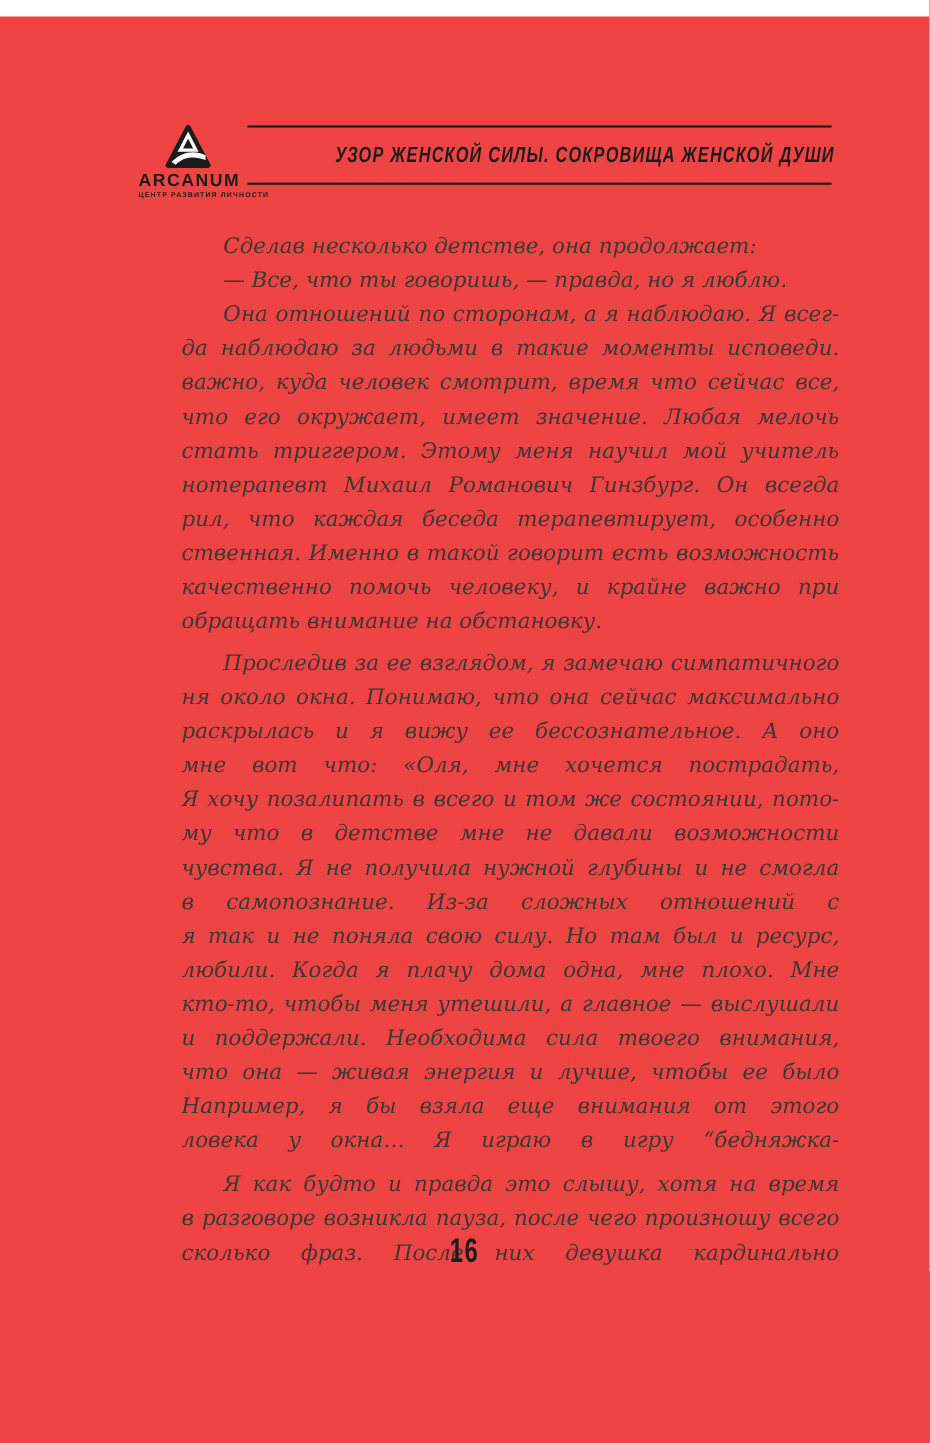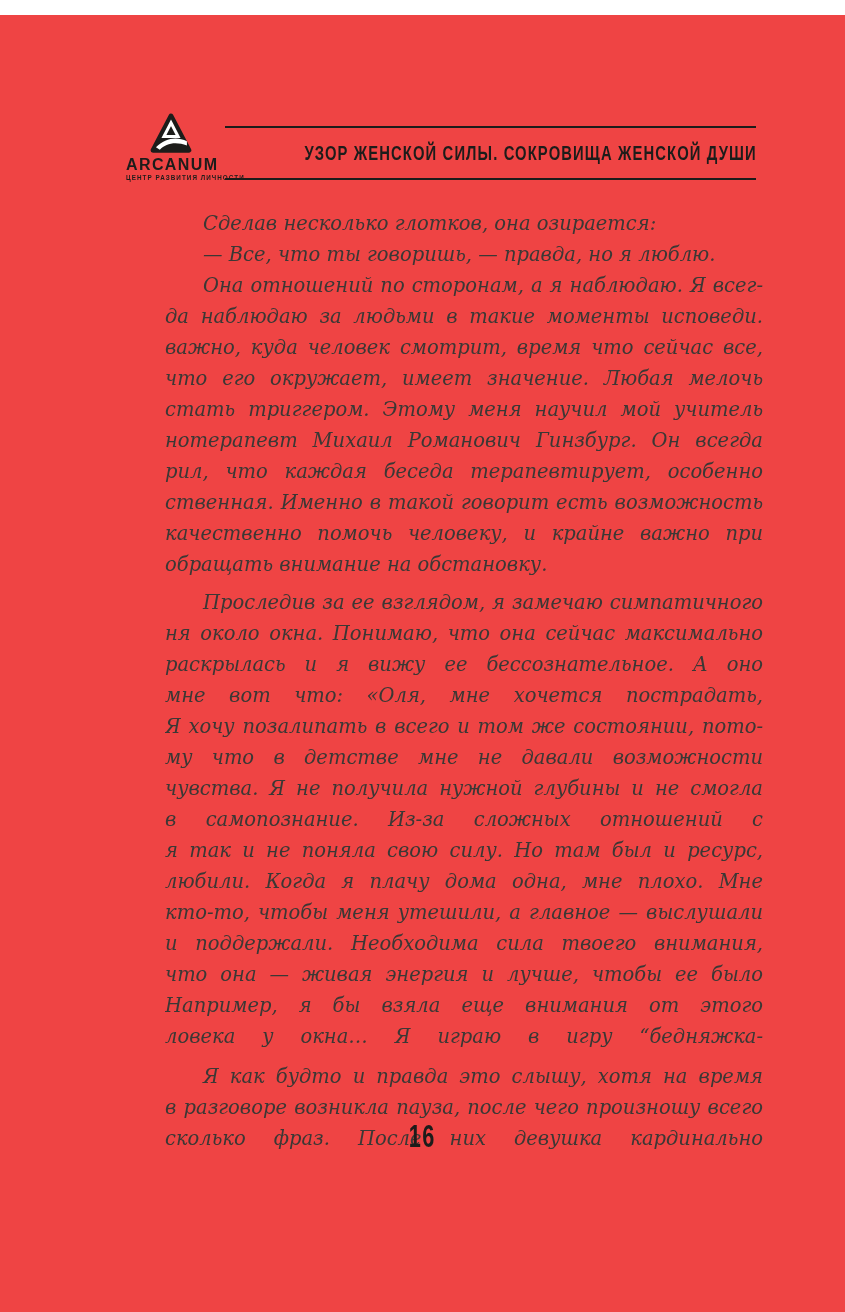--- a/index.html
+++ b/index.html
@@ -17,21 +17,21 @@
   }
   .logo-mark{display:block;margin:0 auto;width:44px;height:43px;}
   .brand{
     font-family:"Liberation Sans",sans-serif;font-weight:bold;font-size:16px;
     letter-spacing:1.4px;line-height:18px;margin-top:1px;color:#1d1c1a;white-space:nowrap;
   }
   .tagline{
     font-family:"Liberation Sans",sans-serif;font-weight:bold;font-size:6.3px;
     letter-spacing:1.05px;line-height:8px;color:#1d1c1a;white-space:nowrap;
   }
-  .titleblock{position:absolute;left:225px;top:111px;width:531px;}
+  .titleblock{position:absolute;left:225px;top:99px;width:531px;font-style:italic;}
   .rule{border-top:2px solid #1d1c1a;height:0;}
   .running-title{height:50px;line-height:50px;text-align:center;white-space:nowrap;}
   .running-title span{
     display:inline-block;font-family:"Liberation Sans",sans-serif;font-weight:bold;
     font-size:20px;letter-spacing:1.5px;color:#1d1c1a;
     transform:scaleX(0.74);transform-origin:center;
   }
 
   
   .bodytext{position:absolute;left:165px;top:193px;width:598px;}
@@ -71,21 +71,21 @@
   <div class="titleblock">
     <div class="rule"></div>
     <div class="running-title">
       <span>УЗОР ЖЕНСКОЙ СИЛЫ. СОКРОВИЩА ЖЕНСКОЙ ДУШИ</span>
     </div>
     <div class="rule"></div>
   </div>
 
   <div class="bodytext">
       <div class="para p0">
-        <div class="line first last">Сделав несколько глотков, она озирается:</div>
+        <div class="line first last">Сделав несколько детстве, она продолжает:</div>
       </div>
       <div class="para p1">
         <div class="line first last">— Все, что ты говоришь, — правда, но я люблю.</div>
       </div>
       <div class="para p2">
         <div class="line first">Она отношений по сторонам, а я наблюдаю. Я всег-</div>
         <div class="line">да наблюдаю за людьми в такие моменты исповеди. Мне</div>
         <div class="line">важно, куда человек смотрит, время что сейчас все,</div>
         <div class="line">что его окружает, имеет значение. Любая мелочь может</div>
         <div class="line">стать триггером. Этому меня научил мой учитель гип-</div>

